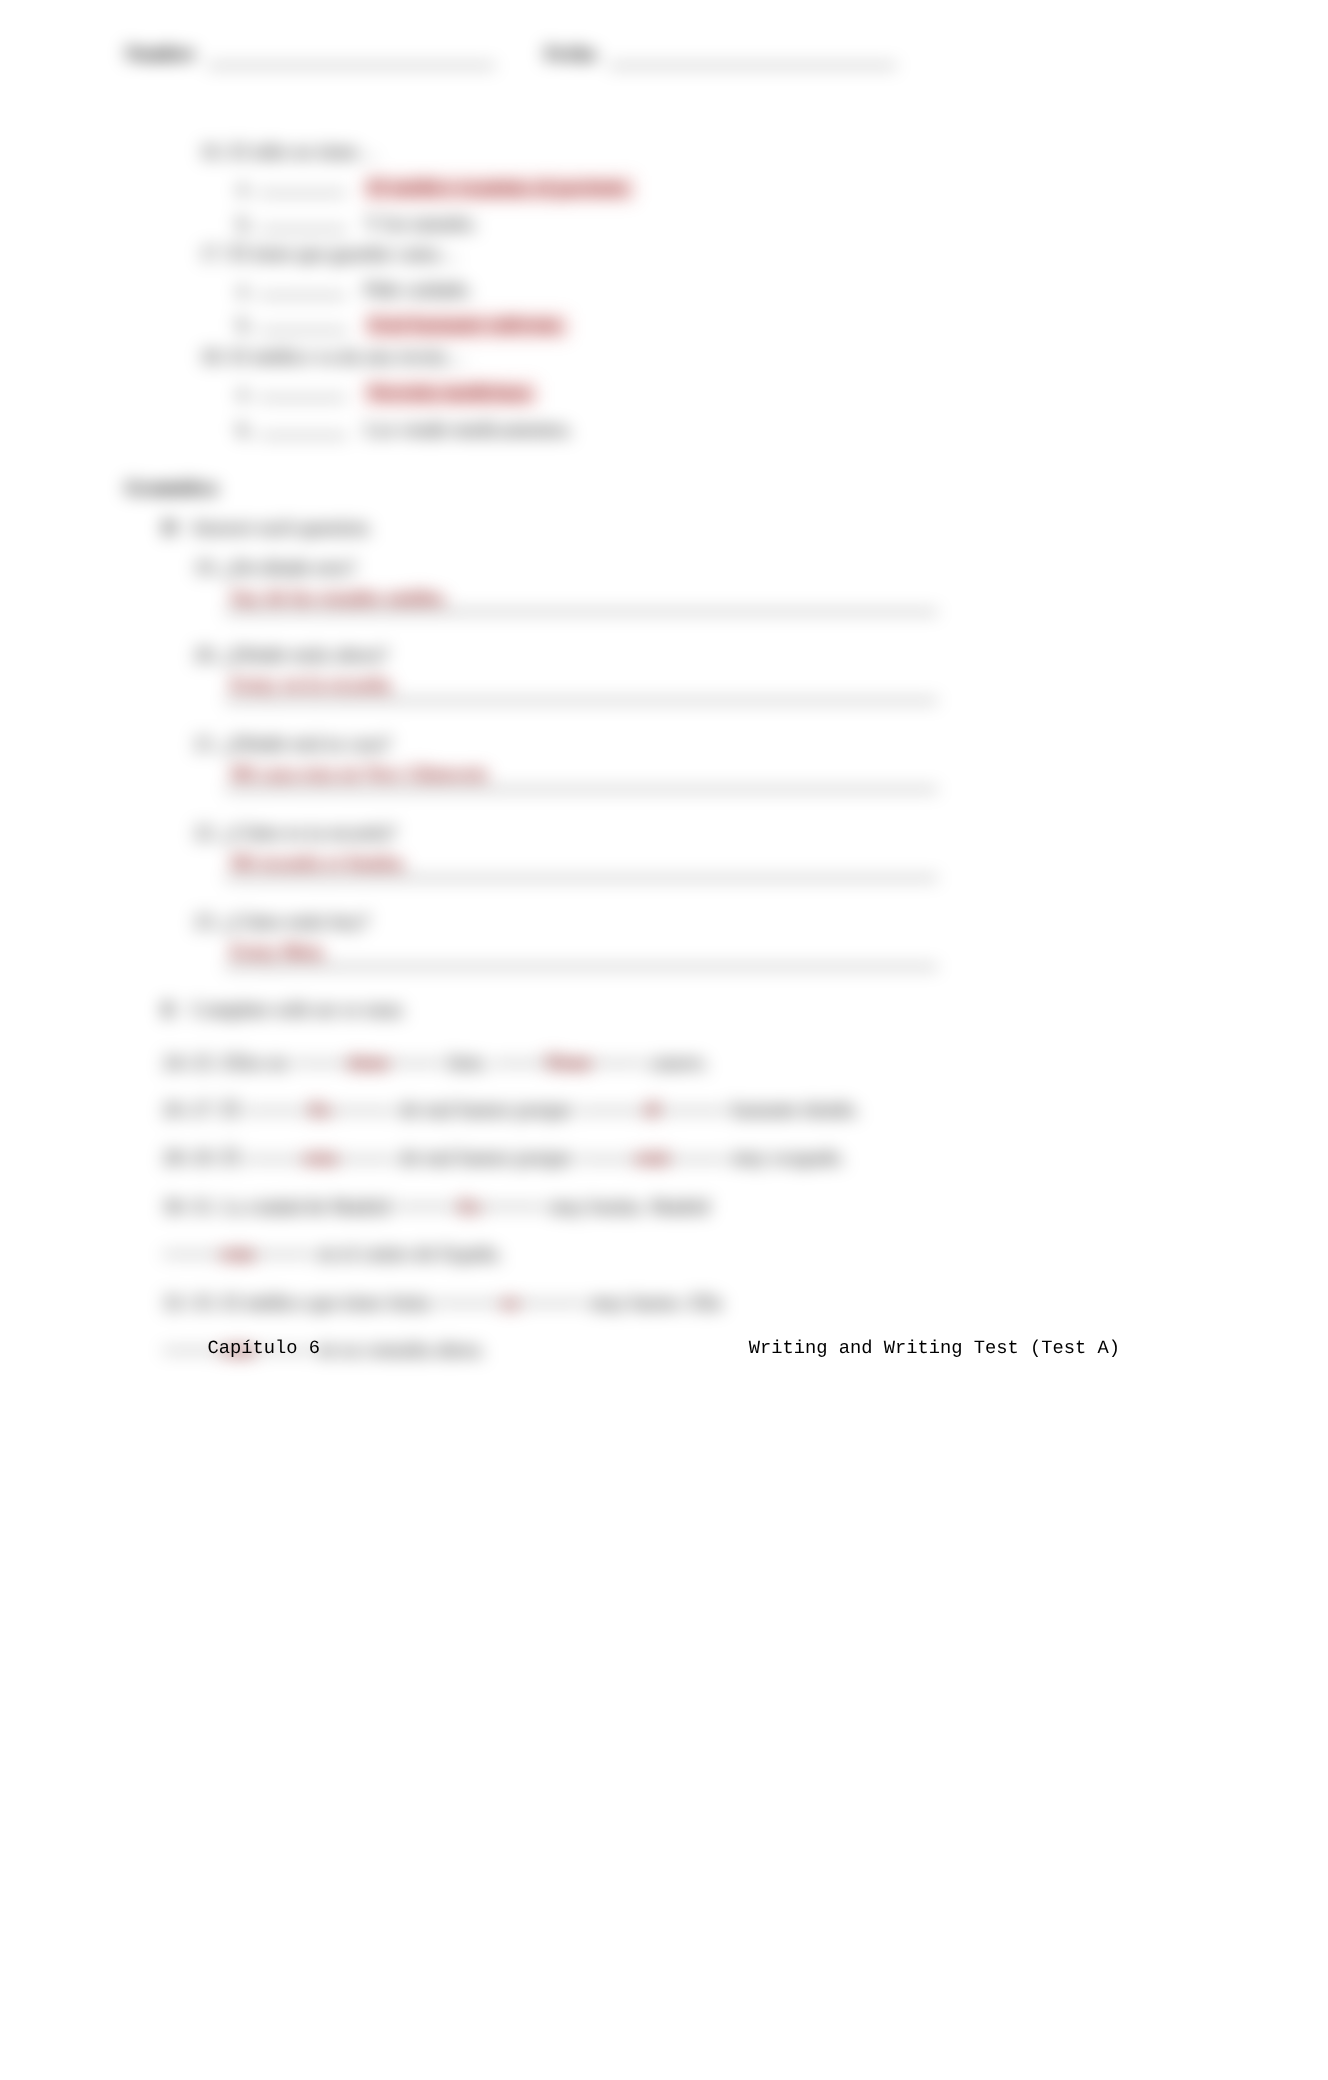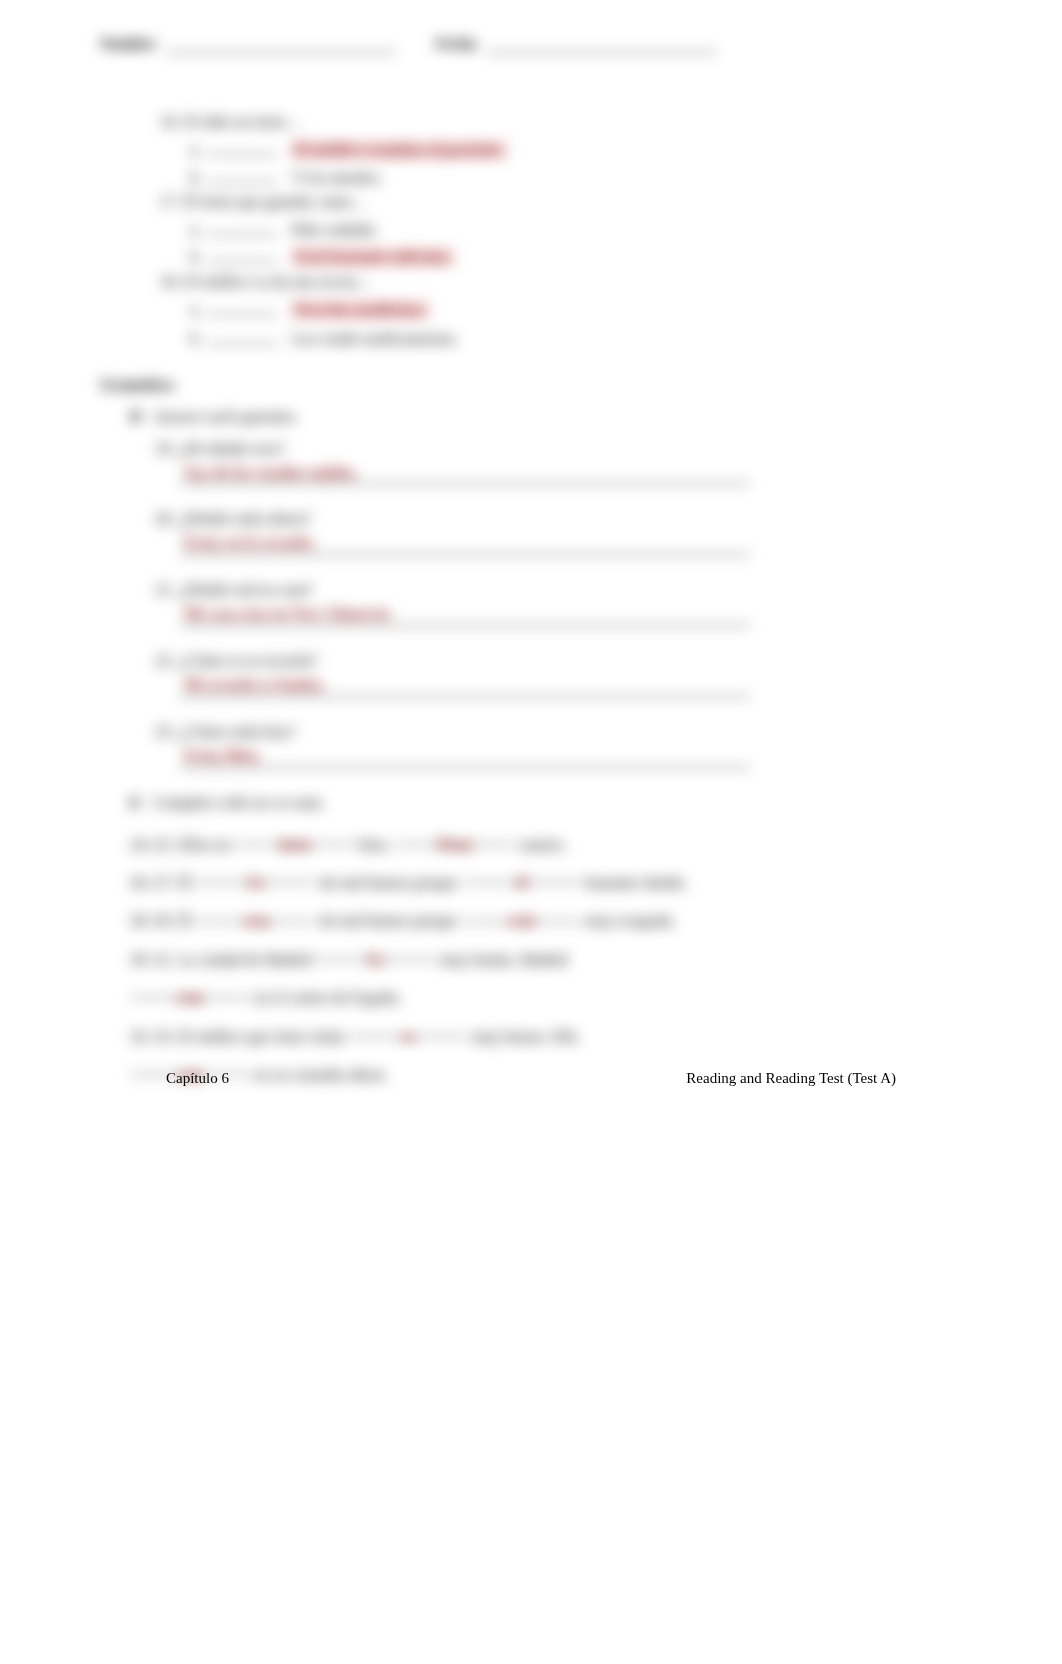--- a/index.html
+++ b/index.html
@@ -86,20 +86,21 @@
     .footer {
       display: flex;
       justify-content: space-between;
       width: 730px;
       margin: 0 auto;
       position: absolute;
       top: 1070px;
       left: 100px;
       right: 100px;
       font-size: 15px;
+      font-family: Liberation Mono, monospace;
     }
   </style>
 </head>
 <body>
 
 <div class="page">
 
   <div class="blur-area">
 
     <div class="header-line">
@@ -257,17 +258,17 @@
         <span class="blank-fill short">esta</span>
         <span> en su consulta ahora.</span>
       </div>
     </div>
 
   </div>
 
   <div class="footer">
     <span>Capítulo 6</span>
     <span>
-      <span>Reading and Reading Test </span><span>(Test A)</span>
+      <span>Writing and Writing Test </span><span>(Test A)</span>
     </span>
   </div>
 
 </div>
 
 </body></html>

